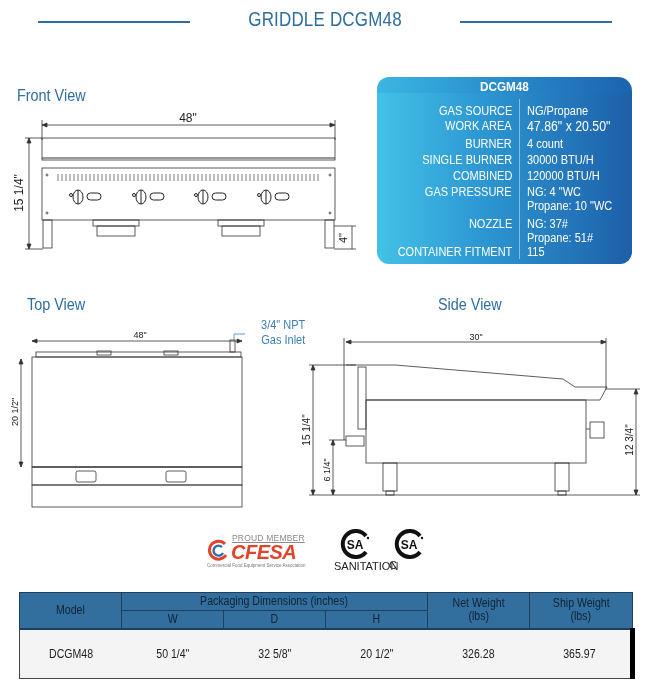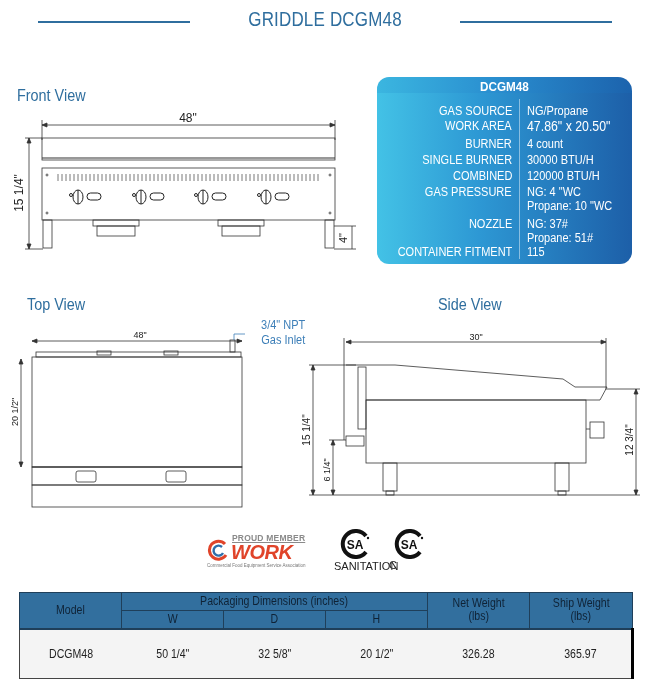--- a/index.html
+++ b/index.html
@@ -29,33 +29,33 @@
   .spec-divider { position: absolute; left: 142px; top: 6px; width: 1px; height: 160px; background: rgba(255,255,255,0.45); }
   .spec-row { position: absolute; left: 0; width: 255px; color: #ffffff; font-size: 12.5px; line-height: 15px; }
   .spec-key { position: absolute; right: 120px; text-align: right; white-space: nowrap; transform-origin: right top; transform: scaleX(0.88); }
   .spec-val { position: absolute; left: 150px; white-space: nowrap; transform-origin: left top; transform: scaleX(0.88); }
   .spec-val.big { font-size: 14px; }
 
   .callout { position: absolute; color: #3d7fb8; font-size: 12.5px; line-height: 15px; text-align: right; transform-origin: right top; transform: scaleX(0.88); }
 
   
   .logo { position: absolute; }
-  .cfesa-top { position: absolute; left: 25px; top: 0; font-size: 8.5px; color: #8a8a8a; font-weight: bold; letter-spacing: 0.2px; text-decoration: underline; }
+  .cfesa-top { position: absolute; left: 25px; top: 0; font-size: 8.5px; color: #8a8a8a; font-weight: normal; letter-spacing: 0.2px; text-decoration: underline; }
   .cfesa-main { position: absolute; left: 24px; top: 8px; font-size: 20px; font-weight: bold; font-style: italic; color: #e0442a; letter-spacing: -0.5px; }
   .cfesa-sub { position: absolute; left: 0; top: 30px; font-size: 4.5px; color: #777; white-space: nowrap; }
   .csa-label { position: absolute; font-size: 11px; color: #222; }
 
   
   .pkg-table { position: absolute; left: 19px; top: 592px; width: 613px; border-collapse: collapse; table-layout: fixed; }
   .pkg-table th { background: #326f9e; color: #0f2235; font-weight: normal; font-size: 12px; border: 1px solid #1f3f5a; height: 18px; line-height: 13px; text-align: center; }
   .pkg-table th .sq { display: inline-block; transform: scaleX(0.88); }
   .pkg-table td { background: #f4f4f4; color: #222; font-size: 12px; text-align: center; height: 50px; border-top: 2px solid #1f3f5a; border-bottom: 1px solid #444; }
   .pkg-table td .sq { display: inline-block; transform: scaleX(0.88); }
   .pkg-table td:first-child { border-left: 1px solid #444; }
-  .pkg-table td:last-child { border-right: 3px solid #000000; }
+  .pkg-table td:last-child { border-right: 5px solid #000000; }
 </style>
 </head>
 <body>
 
 <div class="title-rule" style="left:38px; width:152px;"></div>
 <div class="title-rule" style="left:460px; width:152px;"></div>
 <div class="page-title">GRIDDLE DCGM48</div>
 
 <div class="section-title" style="left:17px; top:87px;">Front View</div>
 <svg class="drawing" style="left:0; top:105px;" width="370" height="160" viewBox="0 105 370 160">
@@ -235,21 +235,21 @@
   <text x="0" y="0" font-size="9" text-anchor="middle" transform="translate(330 470) rotate(-90)">6 1/4"</text>
   <text x="0" y="0" font-size="10" text-anchor="middle" transform="translate(633 440) rotate(-90)">12 3/4"</text>
 </svg>
 
 <div class="logo" style="left:207px; top:533px; width:110px; height:36px;">
   <svg width="22" height="22" style="position:absolute; left:0; top:6px;" viewBox="0 0 22 22">
     <path d="M18 5 A9 9 0 1 0 19 16" stroke="#e0442a" stroke-width="3" fill="none"></path>
     <path d="M15 8 A5 5 0 1 0 16 14" stroke="#2f6eaa" stroke-width="2.4" fill="none"></path>
   </svg>
   <div class="cfesa-top">PROUD MEMBER</div>
-  <div class="cfesa-main">WORK</div>
+  <div class="cfesa-main">CFESA</div>
   <div class="cfesa-sub">Commercial Food Equipment Service Association</div>
 </div>
 <div class="logo" style="left:334px; top:529px; width:44px; height:42px;">
   <svg width="30" height="30" style="position:absolute; left:6px; top:0;" viewBox="0 0 30 30">
     <path d="M26 7 A13 13 0 1 0 26 23" stroke="#111" stroke-width="4" fill="none"></path>
     <text x="15" y="20" font-size="12" font-weight="bold" text-anchor="middle" fill="#111" font-family="Liberation Sans, sans-serif">SA</text>
     <circle cx="28" cy="9" r="1.2" fill="#111"></circle>
   </svg>
   <div class="csa-label" style="left:0; top:31px;">SANITATION</div>
 </div>

